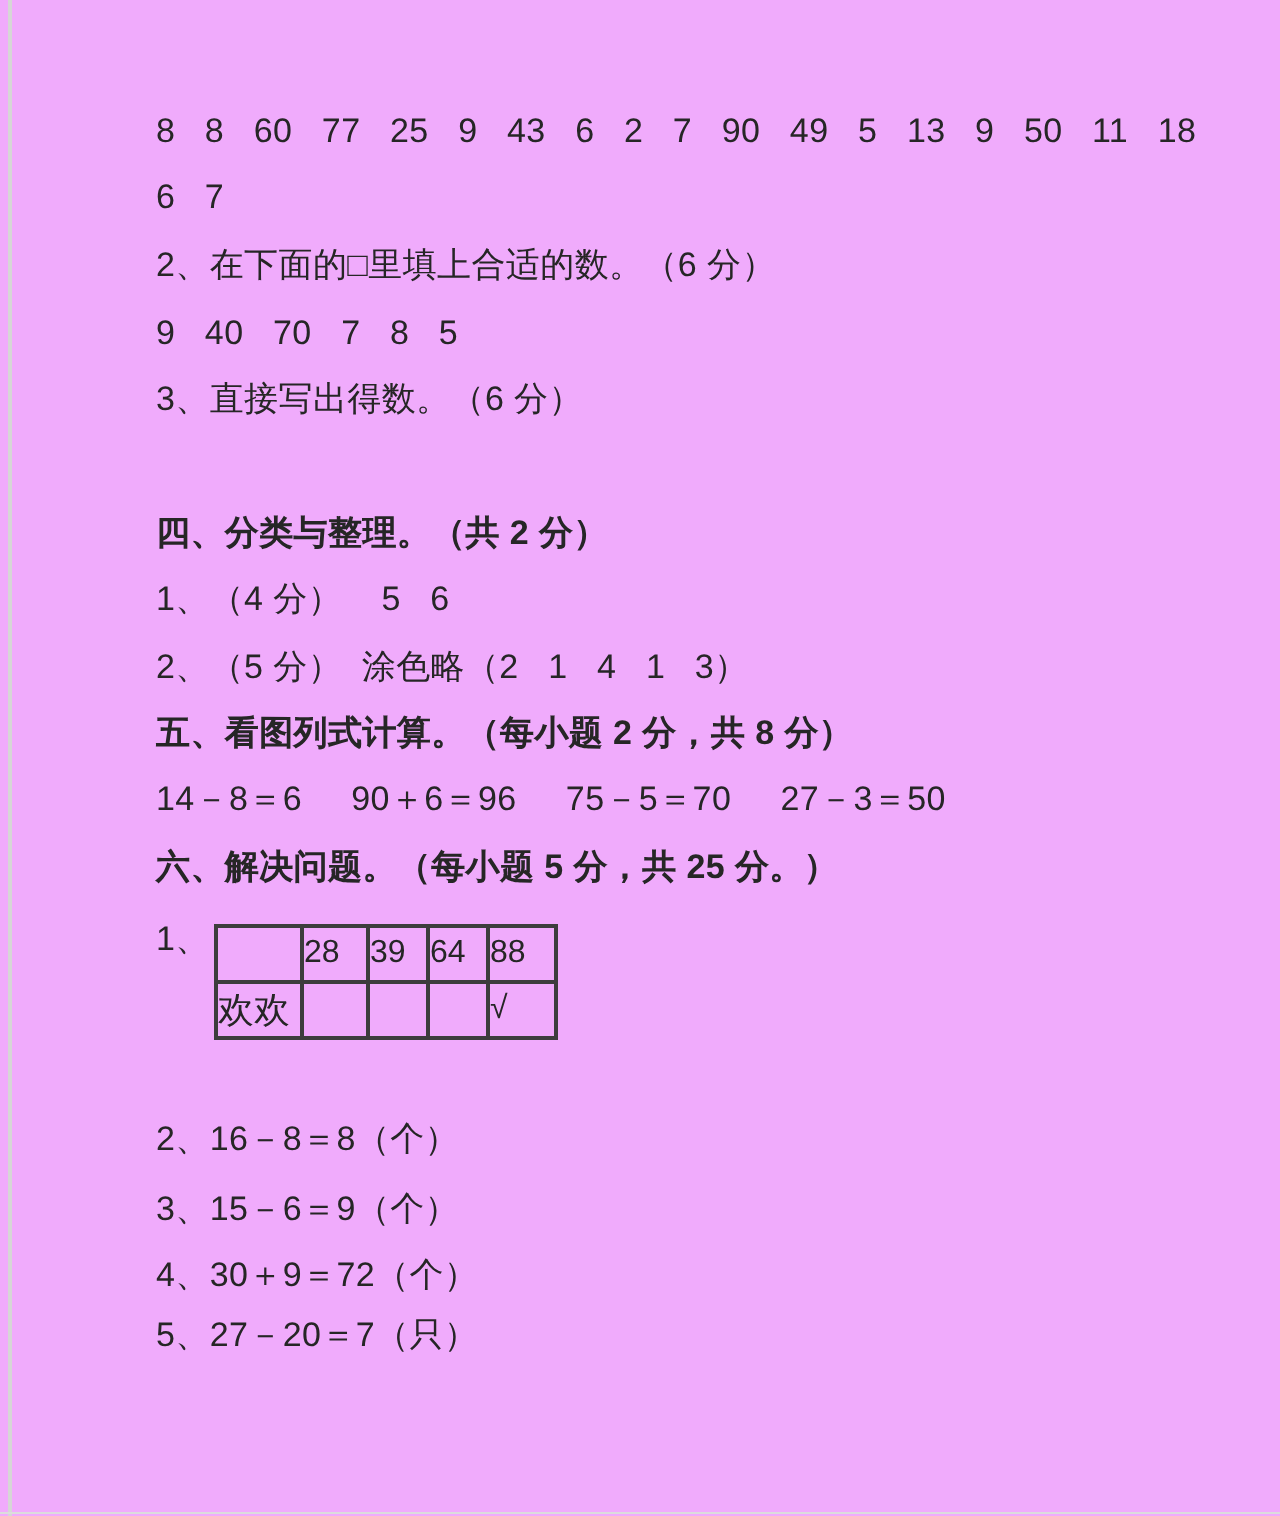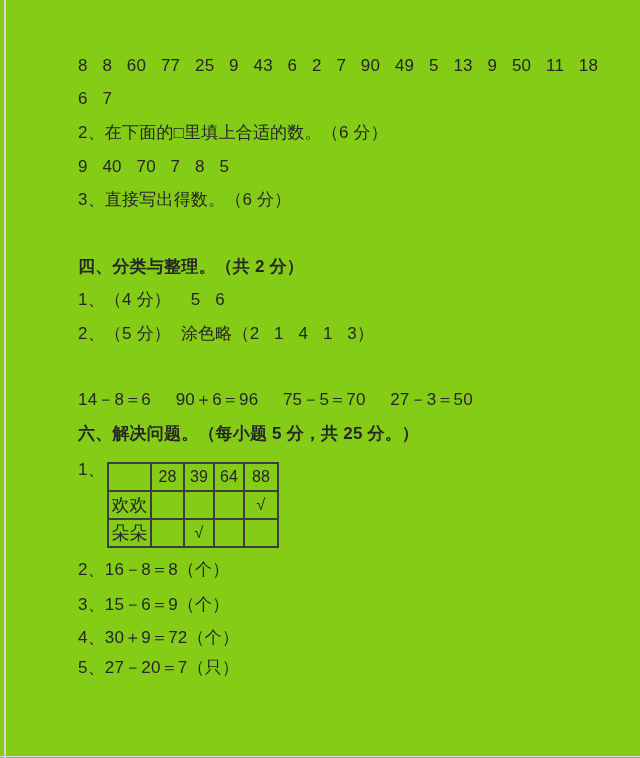--- a/index.html
+++ b/index.html
@@ -4,21 +4,21 @@
 <style>
   html, body {
     margin: 0;
     padding: 0;
     background: #ffffff;
   }
   .page {
     position: relative;
     width: 640px;
     height: 758px;
-    background: #84cc16;
+    background: #f0abfc;
     overflow: hidden;
     font-family: "Liberation Sans", "DejaVu Sans", sans-serif;
     color: #262626;
   }
   .edge-left {
     position: absolute;
     left: 4px;
     top: 0;
     width: 2px;
     height: 758px;
@@ -48,21 +48,21 @@
     position: absolute;
     left: 107px;
     top: 462px;
     border-collapse: collapse;
     table-layout: fixed;
   }
   .answer-table td {
     border: 2px solid #3d3d3d;
     height: 26px;
     padding: 0;
-    text-align: center;
+    text-align: left;
     vertical-align: middle;
     font-size: 16px;
     white-space: nowrap;
     overflow: hidden;
   }
   .answer-table td.lbl {
     font-size: 18px;
   }
 </style>
 </head>
@@ -73,20 +73,21 @@
   <div class="edge-bottom"></div>
 
   <div class="line" style="top:56px">8   8   60   77   25   9   43   6   2   7   90   49   5   13   9   50   11   18</div>
   <div class="line" style="top:89px">6   7</div>
   <div class="line" style="top:123px">2、在下面的□里填上合适的数。（6 分）</div>
   <div class="line" style="top:157px">9   40   70   7   8   5</div>
   <div class="line" style="top:190px">3、直接写出得数。（6 分）</div>
   <div class="line b" style="top:257px">四、分类与整理。（共 2 分）</div>
   <div class="line" style="top:290px">1、（4 分）    5   6</div>
   <div class="line" style="top:324px">2、（5 分）  涂色略（2   1   4   1   3）</div>
+  <div class="line b" style="top:357px">五、看图列式计算。（每小题 2 分，共 8 分）</div>
   <div class="line" style="top:390px">14－8＝6     90＋6＝96     75－5＝70     27－3＝50</div>
   <div class="line b" style="top:424px">六、解决问题。（每小题 5 分，共 25 分。）</div>
 
   <div class="line" style="top:460px">1、</div>
 
   <table class="answer-table">
     <colgroup>
       <col style="width:43px">
       <col style="width:33px">
       <col style="width:30px">
@@ -101,27 +102,20 @@
         <td>64</td>
         <td>88</td>
       </tr>
       <tr>
         <td class="lbl">欢欢</td>
         <td></td>
         <td></td>
         <td></td>
         <td>√</td>
       </tr>
-      <tr>
-        <td class="lbl">朵朵</td>
-        <td></td>
-        <td>√</td>
-        <td></td>
-        <td></td>
-      </tr>
     </tbody>
   </table>
 
   <div class="line" style="top:560px">2、16－8＝8（个）</div>
   <div class="line" style="top:595px">3、15－6＝9（个）</div>
   <div class="line" style="top:628px">4、30＋9＝72（个）</div>
   <div class="line" style="top:658px">5、27－20＝7（只）</div>
 </div>
 
 </body></html>

